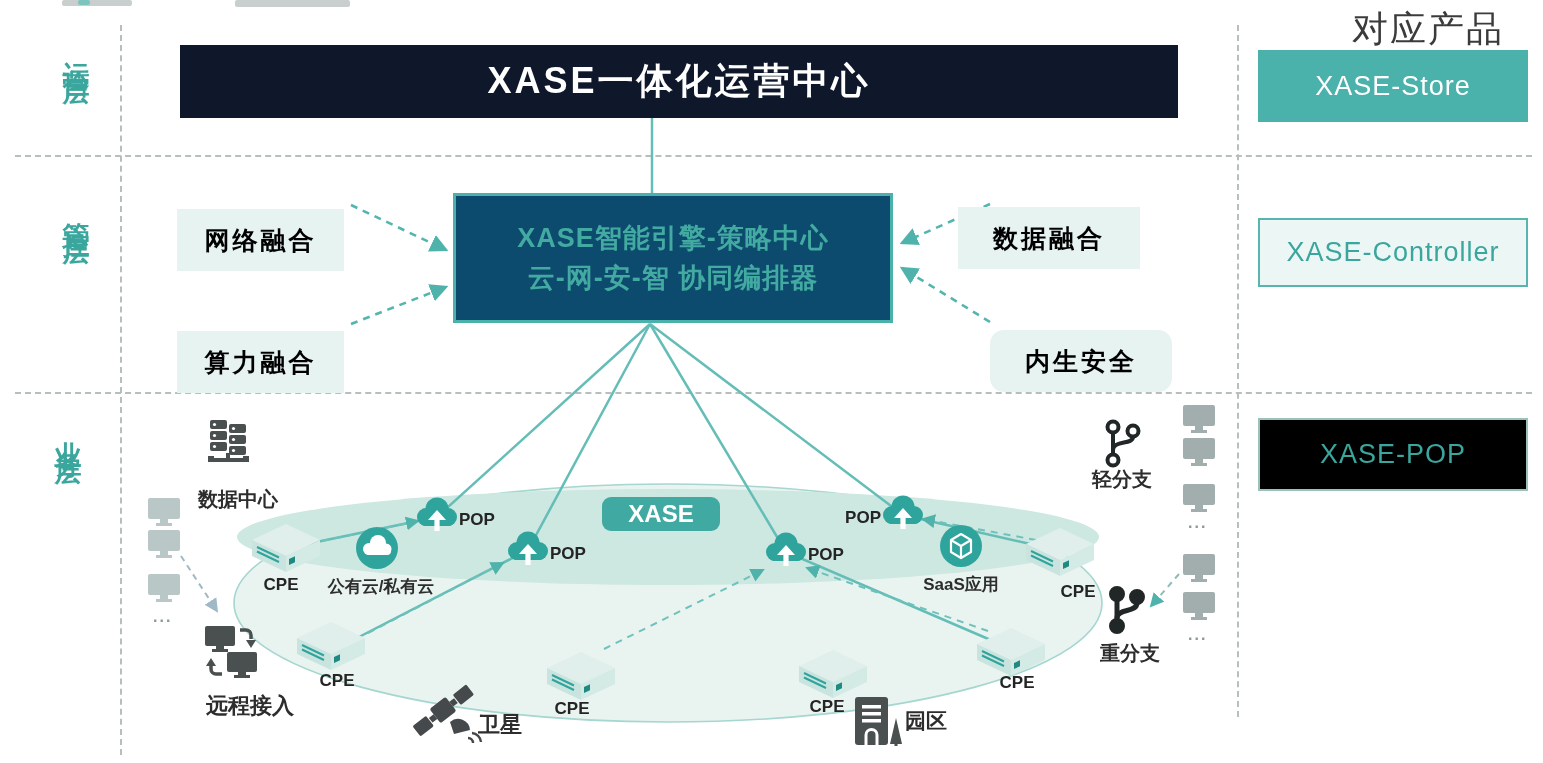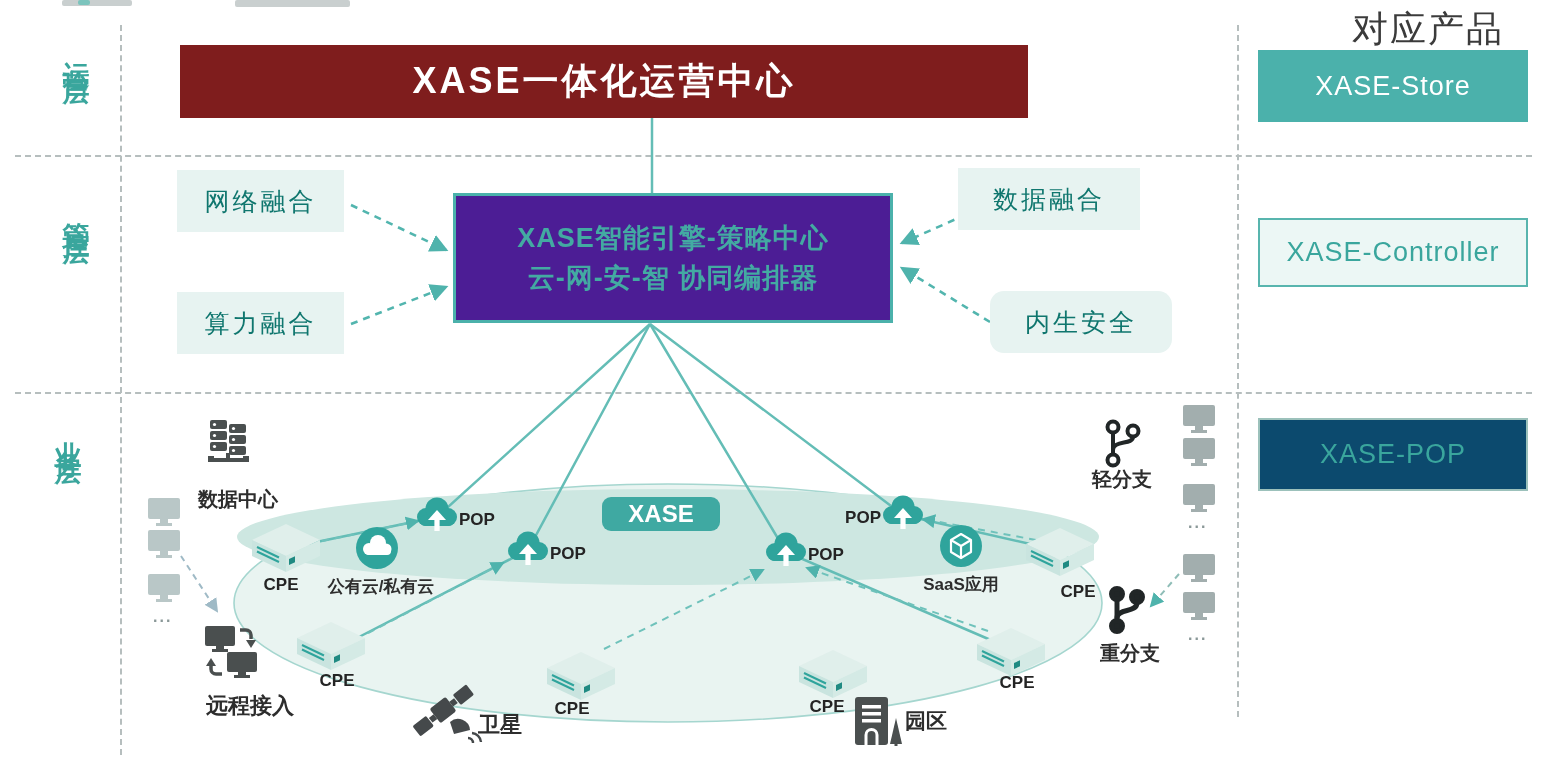--- a/index.html
+++ b/index.html
@@ -6,39 +6,39 @@
   .stage{position:relative;width:1543px;height:763px;background:#ffffff;overflow:hidden;
          font-family:"Liberation Sans","DejaVu Sans",sans-serif;}
   .abs{position:absolute;}
   
   .vguide{border-left:2px dashed #b6bebe;width:0;}
   .hguide{border-top:2px dashed #b6bebe;height:0;}
   
   .vlabel{writing-mode:vertical-rl;text-orientation:upright;color:#3aa69d;
           font-size:27px;font-weight:600;letter-spacing:9px;line-height:1;}
   
-  .banner{left:180px;top:45px;width:848px;height:73px;background:#7f1d1d;color:#ffffff;
+  .banner{left:180px;top:45px;width:998px;height:73px;background:#0f172a;color:#ffffff;
           font-size:36px;font-weight:700;letter-spacing:3px;
           display:flex;align-items:center;justify-content:center;}
   
-  .engine-box{left:453px;top:193px;width:440px;height:130px;background:#4c1d95;
+  .engine-box{left:453px;top:193px;width:440px;height:130px;background:#0c4a6e;
           border:3px solid #4bb1ab;color:#43aaa2;font-size:27px;font-weight:700;
           letter-spacing:1px;line-height:1.5;display:flex;flex-direction:column;
           align-items:center;justify-content:center;box-sizing:border-box;}
   
-  .cap{background:#e7f3f1;color:#0f766e;font-size:25px;font-weight:400;letter-spacing:3px;
-       display:flex;align-items:center;justify-content:center;}
+  .cap{background:#e7f3f1;color:#000000;font-size:25px;font-weight:700;letter-spacing:3px;
+       display:flex;align-items:center;justify-content:center;margin-top:39px;}
   
   .ptitle{left:1352px;top:5px;width:178px;text-align:left;font-size:36px;color:#3b3b3b;
           font-weight:500;letter-spacing:2px;}
   .product{left:1258px;width:270px;display:flex;align-items:center;justify-content:center;
            font-size:27px;letter-spacing:1px;box-sizing:border-box;}
   .p-solid{top:50px;height:72px;background:#4bb1ab;color:#fff;}
   .p-outline{top:218px;height:69px;background:#ecf7f5;border:2.5px solid #58b5ae;color:#3aa69d;}
-  .p-tint{background:#0c4a6e;border:2.5px solid #9cc1bb;color:#3aa69d;}
+  .p-tint{background:#000000;border:2.5px solid #9cc1bb;color:#3aa69d;}
   .p-pop{top:418px;height:73px;}
   .p-cube{top:557px;height:73px;}
   
   .frag{background:#c9cfcf;border-radius:2px;}
   svg{position:absolute;left:0;top:0;}
   svg text{font-family:"Liberation Sans","DejaVu Sans",sans-serif;}
 </style>
 </head>
 <body>
 

